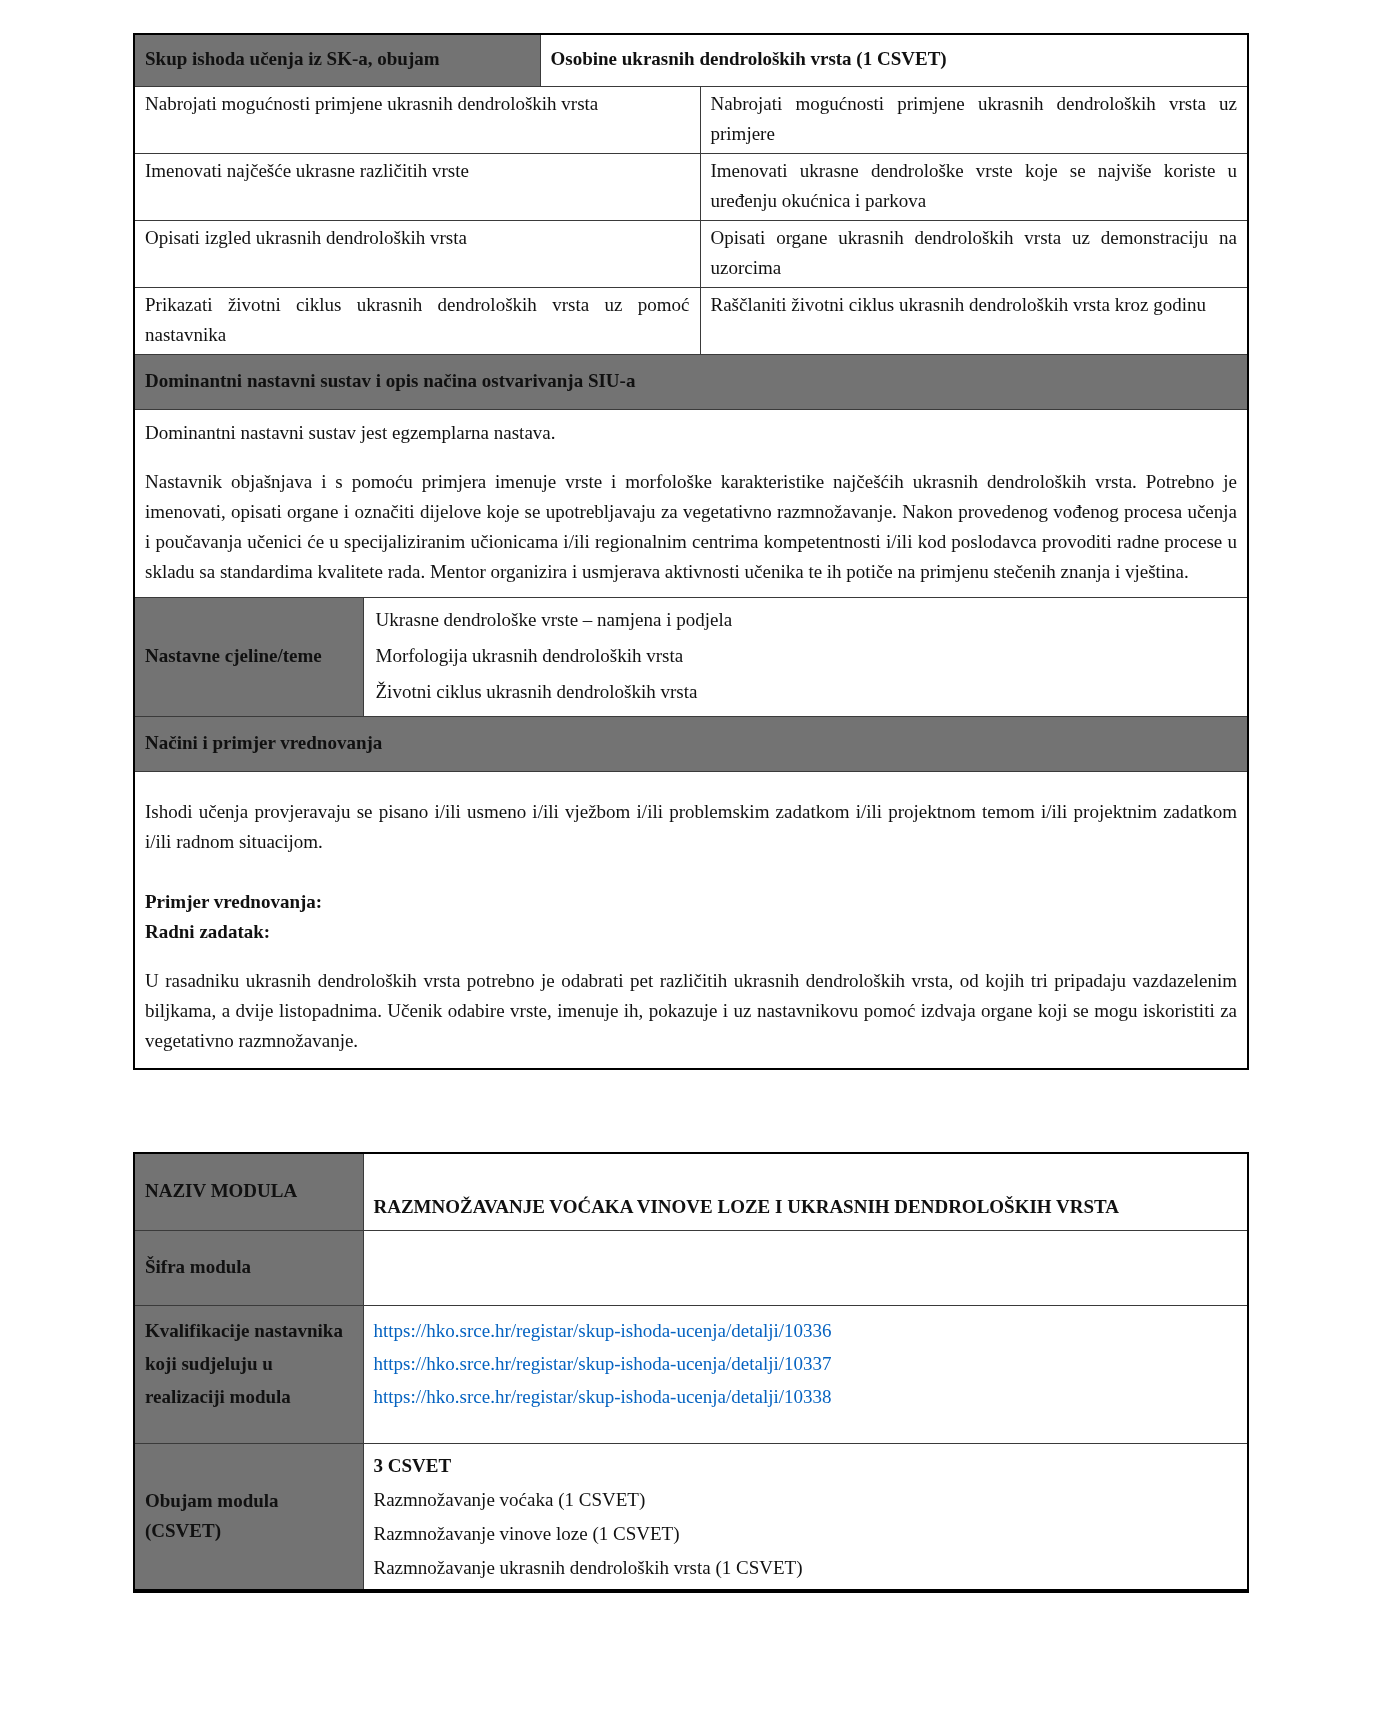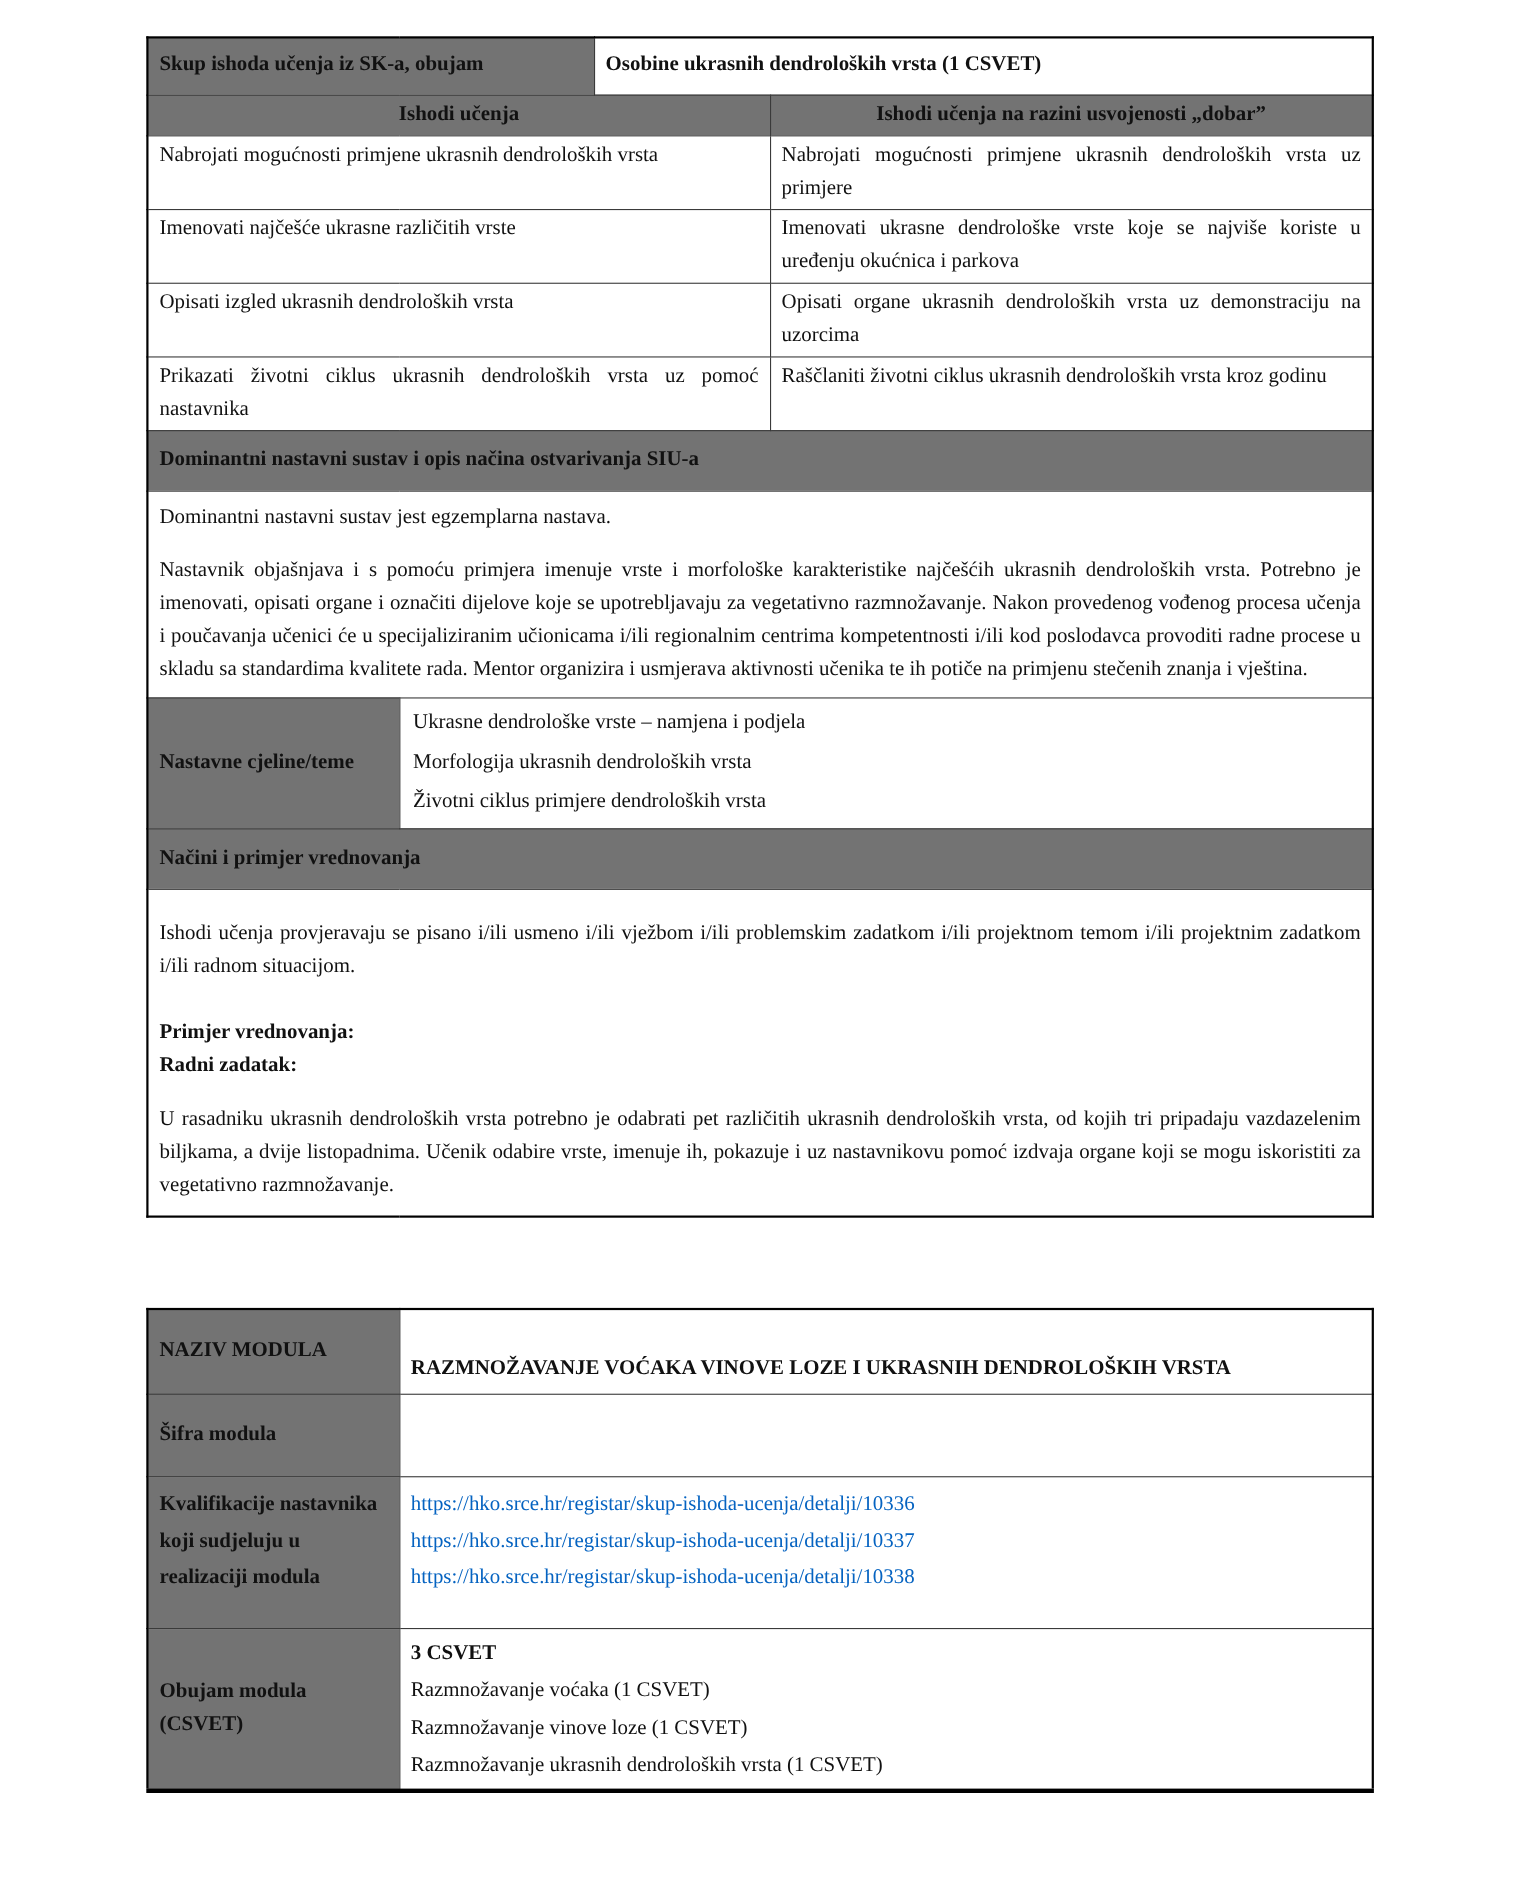--- a/index.html
+++ b/index.html
@@ -70,24 +70,20 @@
         <col style="width:160px">
         <col style="width:548px">
     </colgroup>
 
     <tbody>
         <tr class="row-a">
       <td colspan="2" class="fill b">Skup ishoda učenja iz SK-a, obujam</td>
       <td colspan="2" class="b">Osobine ukrasnih dendroloških vrsta (1 CSVET)</td>
     </tr>
 
-    <tr class="row-b">
-      <td colspan="3" class="fill b center">Ishodi učenja</td>
-      <td class="fill b center">Ishodi učenja na razini usvojenosti „dobar”</td>
-    </tr>
 
     <tr>
       <td colspan="3" class="just">Nabrojati mogućnosti primjene ukrasnih dendroloških vrsta</td>
       <td class="just">Nabrojati mogućnosti primjene ukrasnih dendroloških vrsta uz primjere</td>
     </tr>
     <tr>
       <td colspan="3" class="just">Imenovati najčešće ukrasne različitih vrste</td>
       <td class="just">Imenovati ukrasne dendrološke vrste koje se najviše koriste u uređenju okućnica i parkova</td>
     </tr>
     <tr>
@@ -108,21 +104,21 @@
         <p>Dominantni nastavni sustav jest egzemplarna nastava.</p>
         <p class="just">Nastavnik objašnjava i s pomoću primjera imenuje vrste i morfološke karakteristike najčešćih ukrasnih dendroloških vrsta. Potrebno je imenovati, opisati organe i označiti dijelove koje se upotrebljavaju za vegetativno razmnožavanje. Nakon provedenog vođenog procesa učenja i poučavanja učenici će u specijaliziranim učionicama i/ili regionalnim centrima kompetentnosti i/ili kod poslodavca provoditi radne procese u skladu sa standardima kvalitete rada. Mentor organizira i usmjerava aktivnosti učenika te ih potiče na primjenu stečenih znanja i vještina.</p>
       </td>
     </tr>
 
     <tr>
       <td class="fill b cjeline-label">Nastavne cjeline/teme</td>
       <td colspan="3" class="cjeline-cell">
         <div>Ukrasne dendrološke vrste – namjena i podjela</div>
         <div>Morfologija ukrasnih dendroloških vrsta</div>
-        <div>Životni ciklus primjere dendroloških vrsta</div>
+        <div>Životni ciklus ukrasnih dendroloških vrsta</div>
       </td>
     </tr>
 
     <tr class="section-hdr">
       <td colspan="4" class="fill b">Načini i primjer vrednovanja</td>
     </tr>
 
     <tr>
       <td colspan="4" class="eval-cell">
         <p class="just">Ishodi učenja provjeravaju se pisano i/ili usmeno i/ili vježbom i/ili problemskim zadatkom i/ili projektnom temom i/ili projektnim zadatkom i/ili radnom situacijom.</p>

